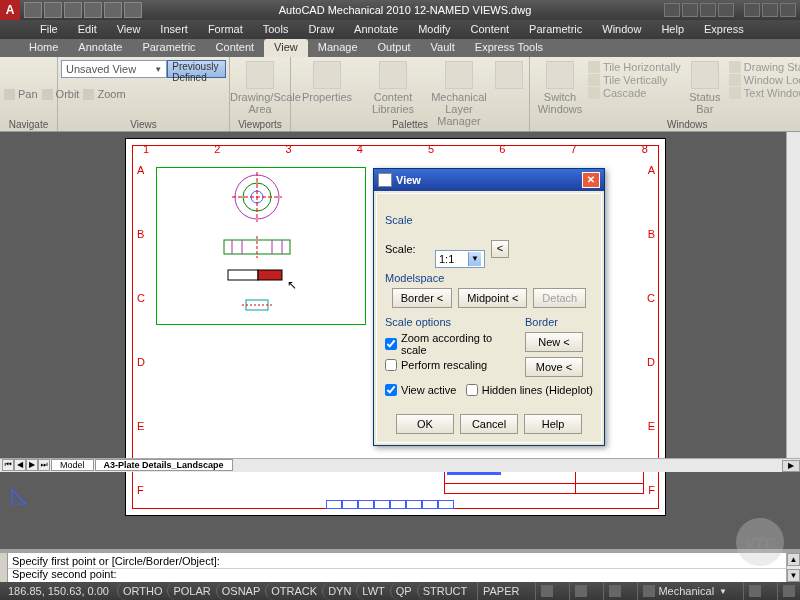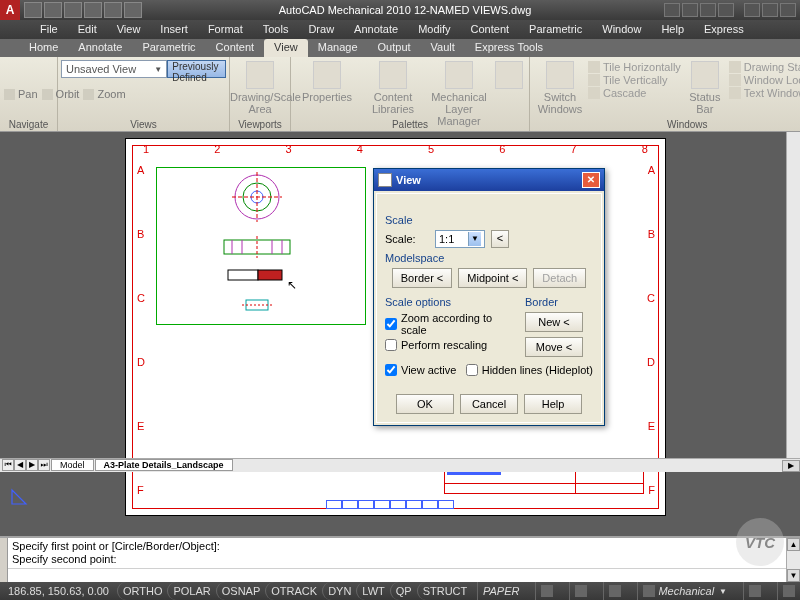--- a/index.html
+++ b/index.html
@@ -70,47 +70,47 @@
 
 
 .dialog { position: absolute; top: 168px; left: 373px; width: 232px; background: #ece9d8; border: 1px solid #003c74; box-shadow: 2px 2px 6px rgba(0,0,0,.4); }
 .dlg-title { height: 22px; background: linear-gradient(#3a6ed5,#1c3f9e); display: flex; align-items: center; padding: 0 4px; }
 .dlg-title .ico { width: 14px; height: 14px; background: #fff; border: 1px solid #888; margin-right: 4px;}
 .dlg-title .txt { color: #fff; font-weight: bold; font-size: 11px; flex: 1; }
 .dlg-title .close { width: 18px; height: 16px; background: #e85c3c; border: 1px solid #fff; color: #fff; text-align: center; line-height: 13px; font-size: 10px; font-weight: bold; }
 .dlg-body { padding: 16px 8px 8px; border: 1px solid #fff; margin: 2px; background:#ece9d8;}
 .grp-label { color: #15428b; font-size: 11px; margin: 4px 0 4px 0; }
 .row { display: flex; align-items: center; gap: 6px; margin-bottom: 4px; }
-.combo { width: 50px; height: 18px; background: #fff; border: 1px solid #7b9ebd; display: flex; align-items: center; padding: 0 3px; font-size: 11px;}
+.combo { width: 50px; height: 18px; background: #fff; border: 1px solid #7b9ebd; display: flex; align-items: center; padding: 0 3px; font-size: 11px; margin-top: 20px;}
 .combo .arr { margin-left:auto; width:13px; height:14px; background:linear-gradient(#cce0ff,#9cc0ee); border-left:1px solid #7b9ebd; text-align:center; font-size:8px; line-height:13px;}
 .sqbtn { width: 18px; height: 18px; background: linear-gradient(#fdfdfb,#e6e2d4); border: 1px solid #9c9a8c; text-align: center; line-height: 15px; font-size: 11px;}
 .btn { height: 20px; background: linear-gradient(#fdfdfb,#e6e2d4); border: 1px solid #9c9a8c; padding: 0 8px; font-size: 11px; display:inline-flex; align-items:center; justify-content:center;}
 .btn.dis { color:#a0a0a0;}
 .btn-row { display:flex; gap:6px; justify-content:center; margin-top:15px;}
 .two-col { display:flex; gap:16px;}
 .col { flex:1;}
 .chk { display:flex; align-items:center; gap:4px; font-size:11px; margin:3px 0;}
 .chk input { width:12px; height:12px;}
 .spacer{height:4px;}
 .btn.wide{min-width:58px;}
 .btn.ok{min-width:58px;}
 
 
-.cmdline-area { position:absolute; bottom:18px; left:0; right:0; height:46px; background:#fff; border-top:2px solid #a3a3a3;}
+.cmdline-area { position:absolute; bottom:18px; left:0; right:0; height:33px; background:#fff; border-top:4px solid #a3a3a3;}
 .cmd-handle{position:absolute;left:0;top:0;bottom:0;width:8px;background:#d4d0c8;border-right:1px solid #999;}
 .cmd-text{padding:2px 2px 2px 12px; font-family:"Courier New",monospace; font-size:11px; line-height:13px;}
 .cmd-scroll{position:absolute;right:0;top:0;bottom:0;width:14px;background:#e8e8e8;border-left:1px solid #aaa;display:flex;flex-direction:column;}
 .cmd-scroll .b{height:13px;background:#ddd;border:1px solid #999;font-size:8px;text-align:center;line-height:11px;}
 .cmd-sep{position:absolute;bottom:13px;left:8px;right:14px;height:1px;background:#d0d0d0;}
 
 
 .statusbar { position:absolute; bottom:0; left:0; right:0; height:18px; background:linear-gradient(#4e4e4e,#383838); display:flex; align-items:center; color:#ddd; font-size:10px;}
 .status-coord{padding:0 8px; min-width:100px;}
 .status-toggle{padding:0 5px; border-left:1px solid #666; height:100%; display:flex; align-items:center;border-radius:9px;}
-.status-right{margin-left:auto; display:flex; gap:11px;font-style:italic;}
+.status-right{margin-left:auto; display:flex; gap:11px;}
 .status-right .itm{padding:0 5px; border-left:1px solid #666; height:18px; display:flex; align-items:center; gap:3px;}
 .status-right .ico{width:12px;height:12px;background:#666;}
 
 
 .vtc { position:absolute; right:16px; bottom:34px; width:48px;height:48px;border-radius:50%; background:rgba(200,200,200,.35); color:#888; display:flex;align-items:center;justify-content:center;font-size:15px;font-weight:bold;font-style:italic;}
 </style>
 </head>
 <body>
 
 <div class="titlebar">

